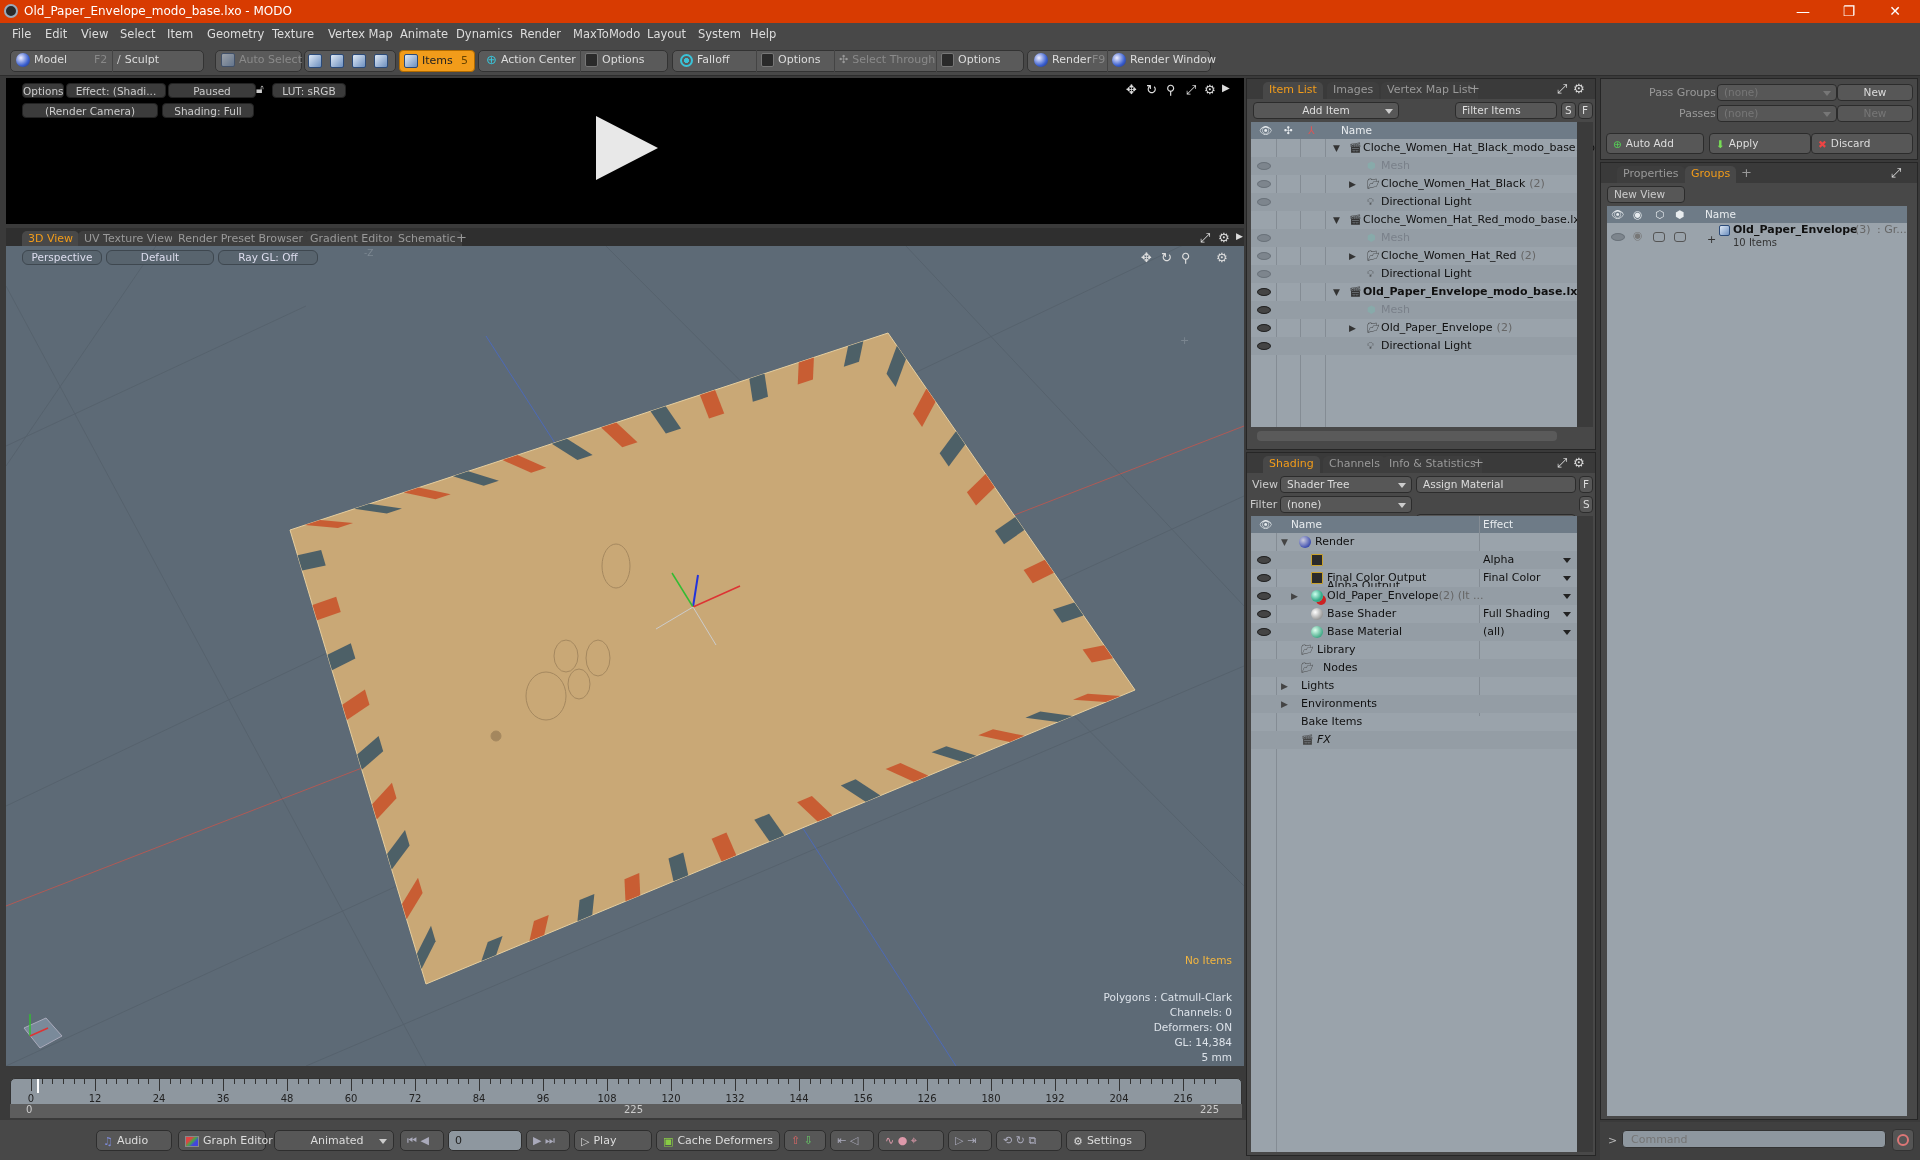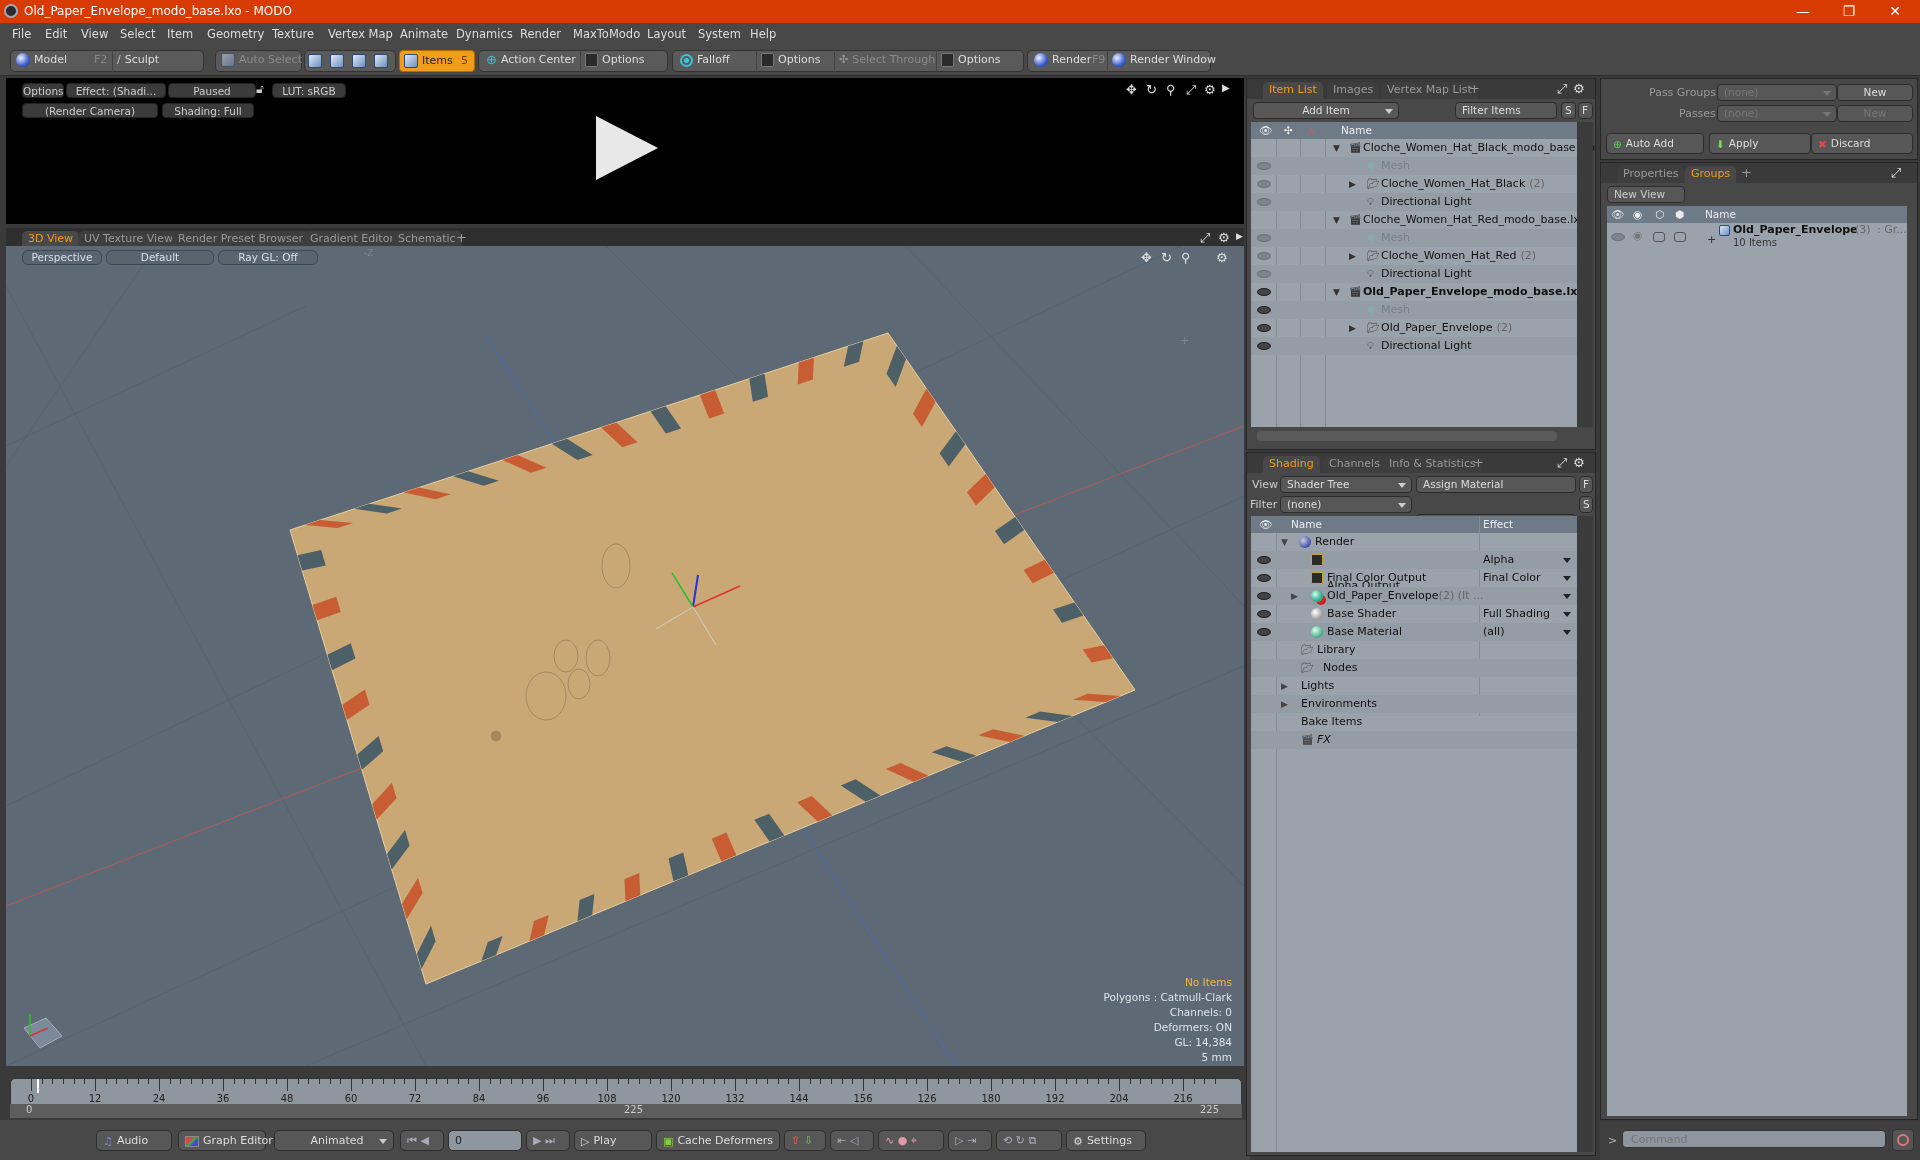--- a/index.html
+++ b/index.html
@@ -251,21 +251,21 @@
     <text x="1174" y="98" fill="#7a858f" font-size="11">+</text>
   </svg>
   <div class="vp-pill" style="left:16px;width:80px">Perspective</div>
   <div class="vp-pill" style="left:100px;width:108px">Default</div>
   <div class="vp-pill" style="left:212px;width:100px">Ray GL: Off</div>
   <div class="abs" style="left:358px;top:2px;color:#7d8892;font-size:9px">-Z</div>
   <div class="abs vp-icons" style="left:1135px;top:4px">✥</div>
   <div class="abs vp-icons" style="left:1155px;top:4px">↻</div>
   <div class="abs vp-icons" style="left:1175px;top:4px">⚲</div>
   <div class="abs vp-icons" style="left:1210px;top:4px">⚙</div>
-  <div class="info-line" style="top:730px;color:#f4b63f">No Items</div>
+  <div class="info-line" style="top:708px;color:#f4b63f">No Items</div>
   <div class="info-line" style="top:745px">Polygons : Catmull-Clark</div>
   <div class="info-line" style="top:760px">Channels: 0</div>
   <div class="info-line" style="top:775px">Deformers: ON</div>
   <div class="info-line" style="top:790px">GL: 14,384</div>
   <div class="info-line" style="top:805px">5 mm</div>
 </div>
 
 <div id="timeline" class="abs">
   <div id="ticks" class="abs" style="left:0;top:0;width:1232px;height:24px">
       <div class="abs" style="left: 20px; top: 0px; width: 1px; height: 12px; background: rgb(51, 51, 51);"></div>

